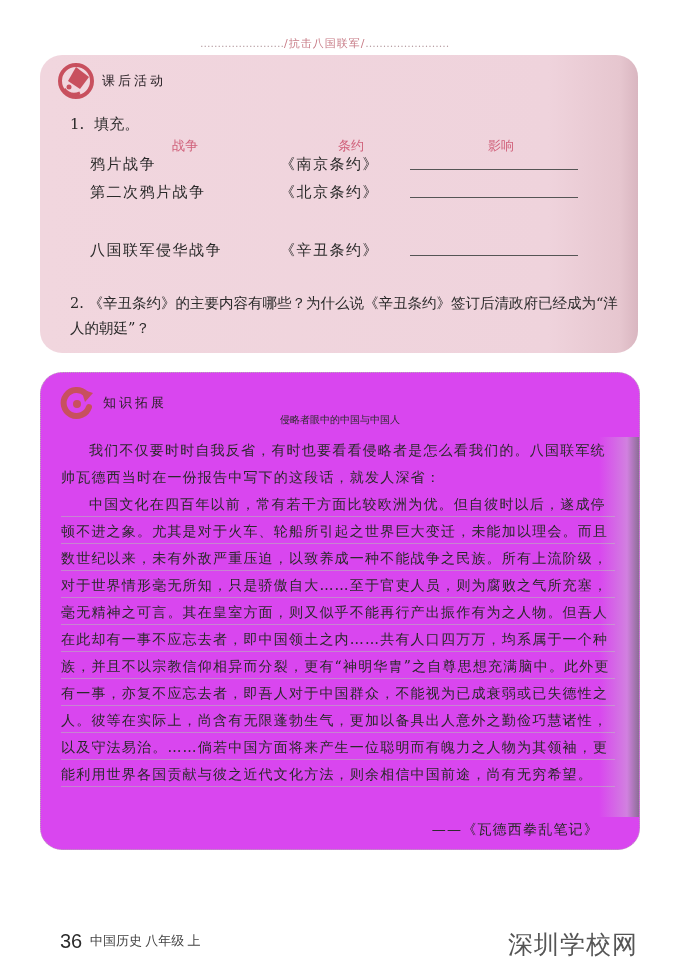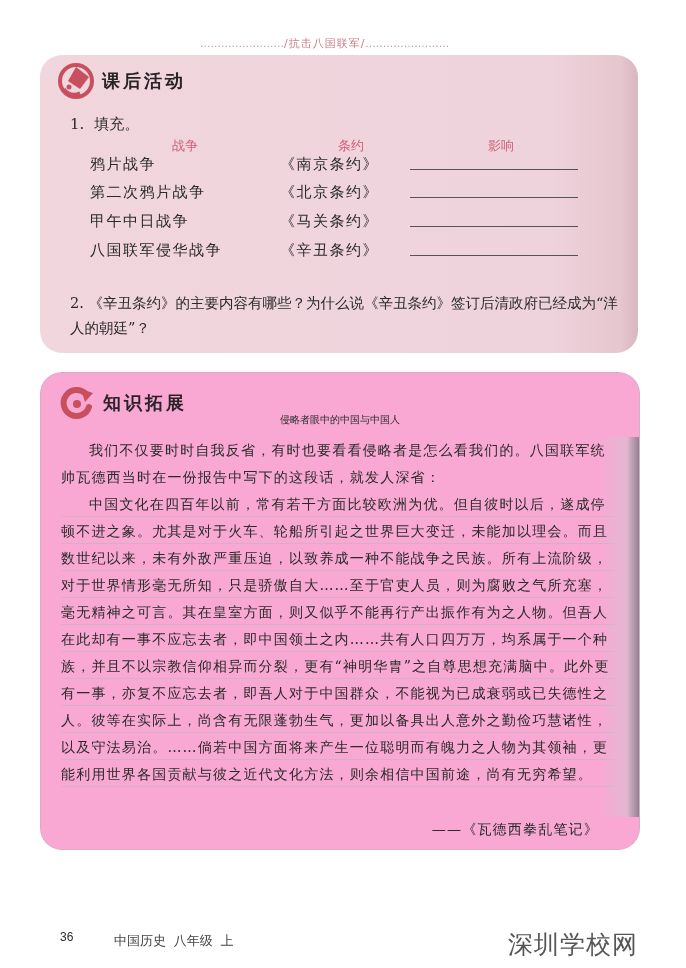--- a/index.html
+++ b/index.html
@@ -17,36 +17,36 @@
   
   .activity {
     position: absolute; left: 40px; top: 55px; width: 598px; height: 298px;
     background: linear-gradient(90deg, #f1d6de 0%, #efd3dc 85%, #e6c6cf 97%, #d9b6c0 100%);
     border-radius: 22px;
   }
   .section-head { position: absolute; display: flex; align-items: center; }
   .activity .section-head { left: 18px; top: 8px; }
   .icon-badge { width: 36px; height: 36px; }
   .section-title {
-    font-family: "DejaVu Sans", sans-serif; font-weight: bold; font-size: 18px;
+    font-family: "DejaVu Sans", sans-serif; font-weight: normal; font-size: 13px;
     margin-left: 8px; letter-spacing: 3px; color: #2a2227;
   }
   .q1 { position: absolute; left: 30px; top: 60px; font-size: 15px; }
   .q1 .num { margin-right: 10px; }
   .table-head { position: absolute; top: 82px; font-size: 13px; color: #d0607a; }
   .row { position: absolute; left: 0; width: 598px; height: 24px; font-size: 15px; letter-spacing: 1.5px; }
   .row .war { position: absolute; left: 50px; }
   .row .treaty { position: absolute; left: 240px; }
   .row .blank { position: absolute; left: 370px; top: 14px; width: 168px; border-bottom: 1px solid #555; }
   .q2 { position: absolute; left: 30px; top: 236px; width: 560px; font-size: 14.5px; line-height: 25px; }
 
   
   .knowledge {
     position: absolute; left: 40px; top: 372px; width: 598px; height: 476px;
-    border: 1.5px dotted #b8b0b3; border-radius: 22px; background: #f9a8d4;
+    border: 1.5px dotted #b8b0b3; border-radius: 22px; background: #d946ef;
   }
   .knowledge .shade {
     position: absolute; right: 0; top: 64px; width: 40px; height: 380px;
     background: linear-gradient(90deg, rgba(255,255,255,0) 0%, rgba(200,200,205,0.45) 70%, rgba(120,120,128,0.8) 100%);
     pointer-events: none;
   }
   .knowledge .section-head { left: 18px; top: 12px; }
   .article-title {
     position: absolute; left: 0; width: 598px; top: 40px; text-align: center; font-size: 10px;
     font-family: "DejaVu Sans", sans-serif; color: #2b2b2b;
@@ -57,23 +57,23 @@
   .quote-lines {
     position: absolute; left: 20px; top: 118px; width: 554px; height: 297px;
     background-image: repeating-linear-gradient(180deg, transparent 0, transparent 25px, #b7b7b7 25px, #b7b7b7 26px, transparent 26px, transparent 27px);
     opacity: 0.55; pointer-events: none;
   }
   .source { position: absolute; right: 40px; top: 428px; font-size: 14px; letter-spacing: 1.2px; margin-top: 20px; }
 
   
   .footer-page {
     position: absolute; left: 60px; top: 930px; font-family: "Liberation Sans", sans-serif;
-    font-size: 12px; color: #2c2c2c;
+    font-size: 20px; color: #2c2c2c;
   }
-  .footer-book { position: absolute; left: 90px; top: 932px; font-size: 13px; color: #444; font-family: Liberation Mono, monospace; margin-left: 24px; }
+  .footer-book { position: absolute; left: 90px; top: 932px; font-size: 13px; color: #444; font-family: Liberation Serif, serif; }
   .watermark {
     position: absolute; right: 48px; top: 928px; font-size: 25px; color: #555;
     font-family: "DejaVu Sans", sans-serif; letter-spacing: 1px;
   }
 </style>
 </head>
 <body>
 
 <div class="running-head">
   <span class="dots">........................</span><span>/抗击八国联军/</span><span class="dots">........................</span>
@@ -101,25 +101,20 @@
   <div class="row" style="top:100px">
     <span class="war">鸦片战争</span>
     <span class="treaty">《南京条约》</span>
     <span class="blank"></span>
   </div>
   <div class="row" style="top:128px">
     <span class="war">第二次鸦片战争</span>
     <span class="treaty">《北京条约》</span>
     <span class="blank"></span>
   </div>
-  <div class="row" style="top:157px">
-    <span class="war">甲午中日战争</span>
-    <span class="treaty">《马关条约》</span>
-    <span class="blank"></span>
-  </div>
   <div class="row" style="top:186px">
     <span class="war">八国联军侵华战争</span>
     <span class="treaty">《辛丑条约》</span>
     <span class="blank"></span>
   </div>
 
   <div class="q2">
     <span>2.</span>
     <span>《辛丑条约》的主要内容有哪些？为什么说《辛丑条约》签订后清政府已经成为“洋人的朝廷”？</span>
   </div>

